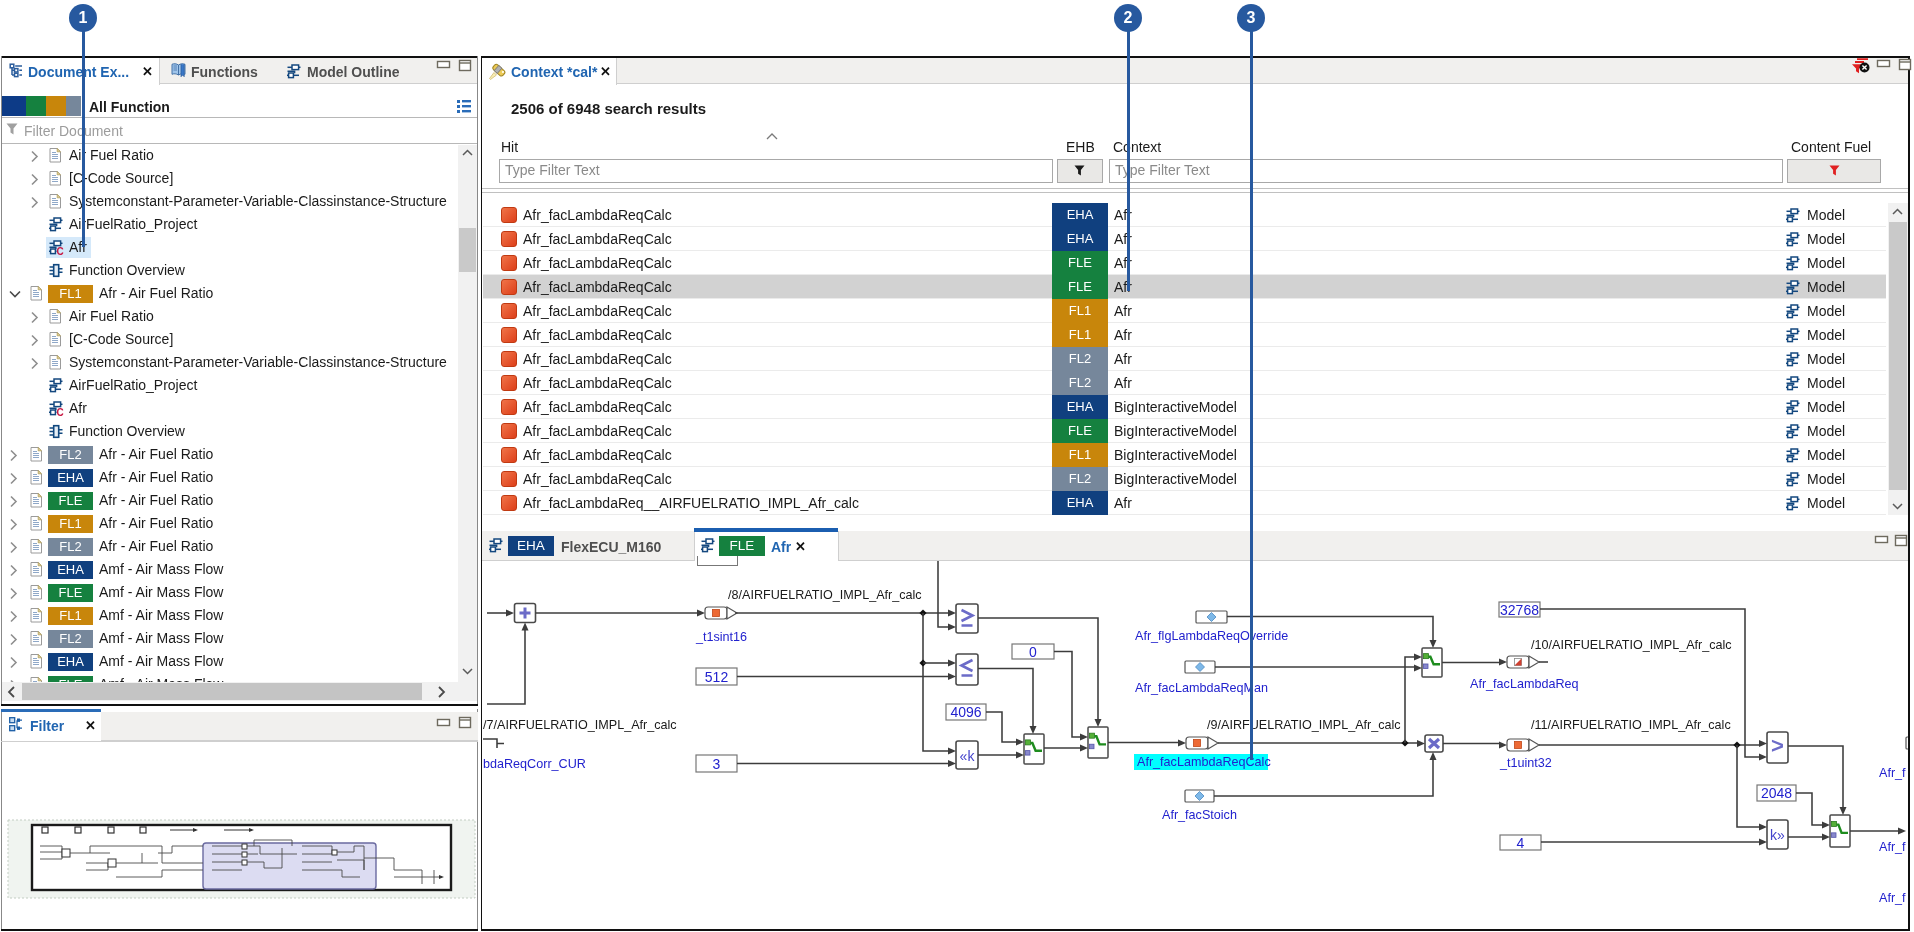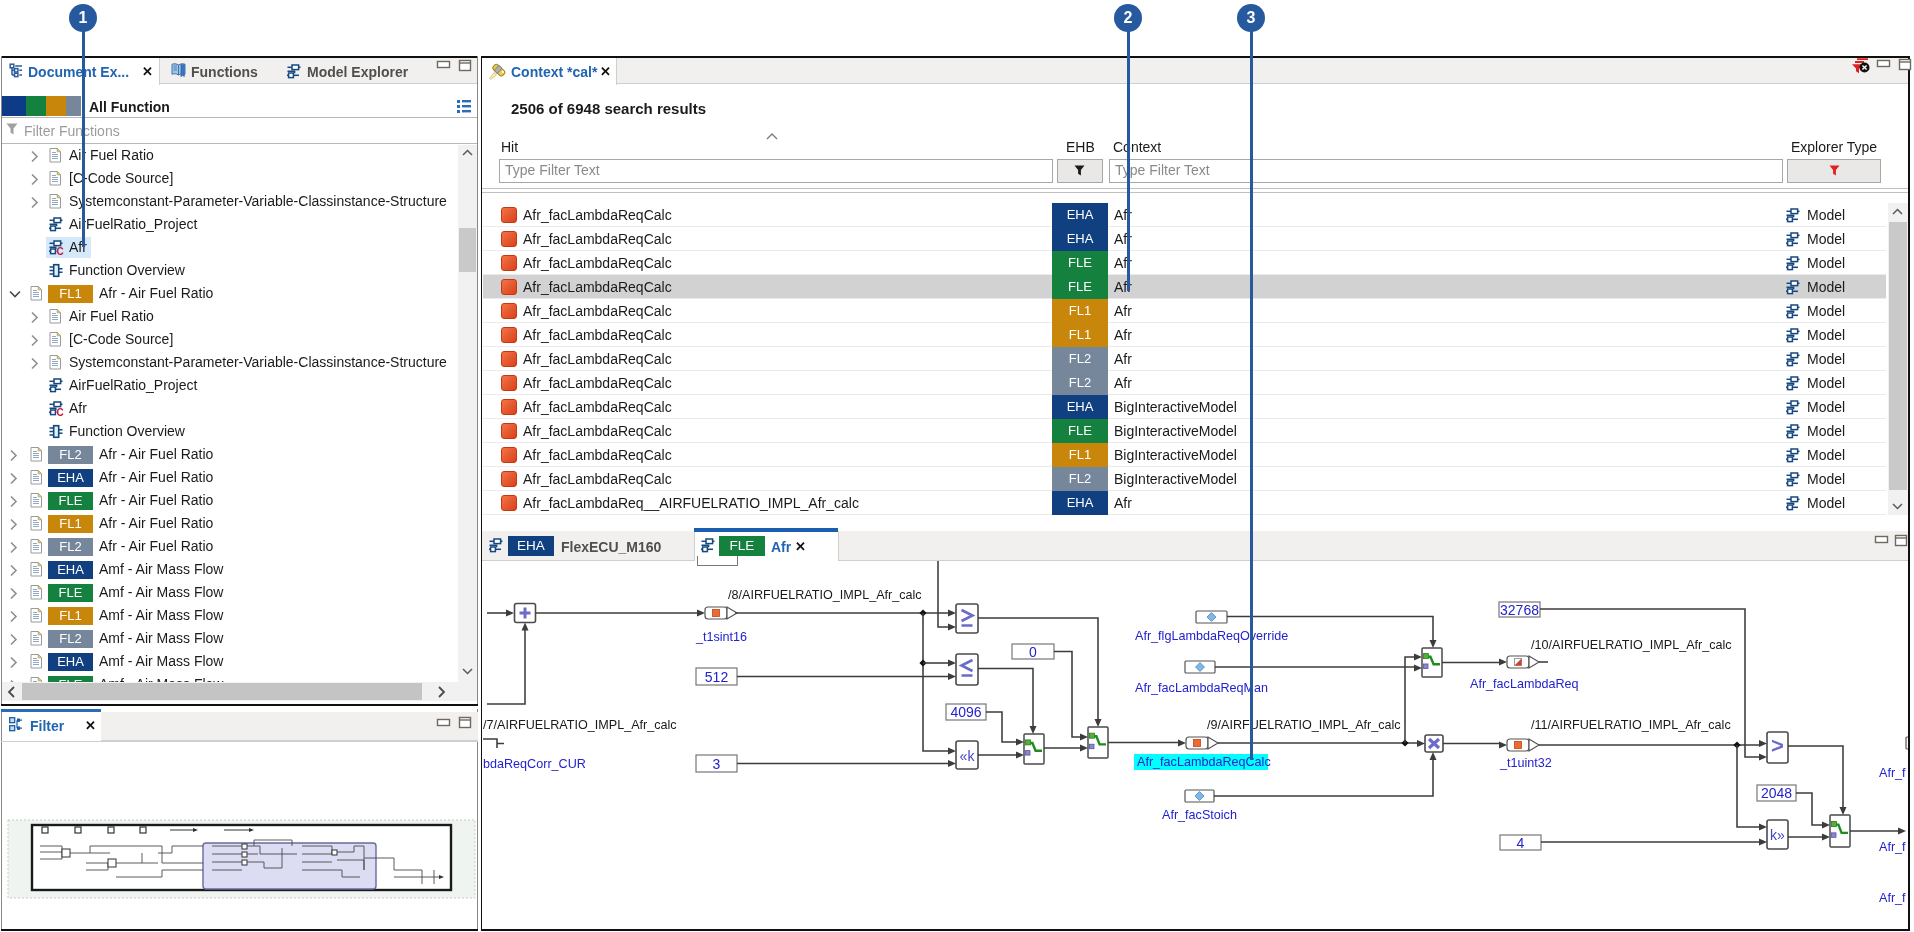--- a/index.html
+++ b/index.html
@@ -132,42 +132,42 @@
     </svg>
 <div class="abs tabtxt" style="left:28px;top:64px;">Document Ex...</div>
 <div class="abs x" style="left:142px;top:64px;">✕</div>
 <svg class="abs" style="left:171px;top:63px;" width="15" height="15">
       <use href="#book"></use>
     </svg>
 <div class="abs tabgray" style="left:191px;top:64px;">Functions</div>
 <svg class="abs" style="left:287px;top:64px;" width="14" height="14">
       <use href="#model"></use>
     </svg>
-<div class="abs tabgray" style="left:307px;top:64px;">Model Explorer</div>
+<div class="abs tabgray" style="left:307px;top:64px;">Model Outline</div>
 <svg class="abs" style="left:437px;top:61px;" width="14" height="8">
       <use href="#mini"></use>
     </svg>
 <svg class="abs" style="left:459px;top:60px;" width="13" height="12">
       <use href="#maxi"></use>
     </svg>
 
 <div class="abs" style="left:2px;top:96px;width:24px;height:20px;background:#0d3b87;"></div>
 <div class="abs" style="left:26px;top:96px;width:20px;height:20px;background:#15813f;"></div>
 <div class="abs" style="left:46px;top:96px;width:20px;height:20px;background:#c8860b;"></div>
 <div class="abs" style="left:66px;top:96px;width:15px;height:20px;background:#76879b;"></div>
 <div class="abs" style="left:89px;top:99px;font-weight:bold;font-size:14px;">All Function</div>
 <svg class="abs" style="left:457px;top:99px;" width="14" height="15">
       <use href="#listico"></use>
     </svg>
 
 <div class="abs" style="left:2px;top:117px;width:475px;height:27px;border-top:1px solid #b8b8b8;border-bottom:1px solid #b8b8b8;background:#fff;"></div>
 <svg class="abs" style="left:6px;top:123px;" width="12" height="12">
       <use href="#funnelG"></use>
     </svg>
-<div class="abs" style="left:24px;top:123px;font-size:14px;color:#9c9c9c;">Filter Functions</div>
+<div class="abs" style="left:24px;top:123px;font-size:14px;color:#9c9c9c;">Filter Document</div>
 
 <div class="abs" style="left:2px;top:145px;width:456px;height:537px;overflow:hidden;background:#fff;">
 <div class="trow" style="top:-1px;left:0;">
         <svg class="abs" style="left:29px;top:6px;" width="8" height="13">
           <path d="M1,1.5 l5,5 l-5,5" fill="none" stroke="#8f8f8f" stroke-width="1.6"></path>
         </svg>
         <svg class="abs" style="left:47px;top:4px;" width="13" height="15">
           <use href="#doc"></use>
         </svg>
         <span class="lbl" style="left:67px;">Air Fuel Ratio</span>
@@ -468,21 +468,21 @@
       <use href="#maxi"></use>
     </svg>
 
 <div class="abs" style="left:511px;top:100px;font-weight:bold;font-size:15px;">2506 of 6948 search results</div>
 <div class="abs" style="left:501px;top:139px;font-size:14px;">Hit</div>
 <svg class="abs" style="left:766px;top:133px;" width="12" height="7">
       <path d="M1,6 l5,-5 l5,5" fill="none" stroke="#7a7a7a" stroke-width="1.3"></path>
     </svg>
 <div class="abs" style="left:1066px;top:139px;font-size:14px;">EHB</div>
 <div class="abs" style="left:1113px;top:139px;font-size:14px;">Context</div>
-<div class="abs" style="left:1791px;top:139px;font-size:14px;">Explorer Type</div>
+<div class="abs" style="left:1791px;top:139px;font-size:14px;">Content Fuel</div>
 
 <div class="abs" style="left:499px;top:159px;width:554px;height:24px;border:1px solid #a8a8a8;background:#fff;"></div>
 <div class="abs" style="left:505px;top:162px;font-size:14px;color:#8a8a8a;">Type Filter Text</div>
 <div class="abs" style="left:1057px;top:159px;width:46px;height:24px;border:1px solid #a8a8a8;background:#e9e8e6;"></div>
 <svg class="abs" style="left:1074px;top:165px;" width="11" height="11">
       <use href="#funnelB"></use>
     </svg>
 <div class="abs" style="left:1109px;top:159px;width:674px;height:24px;border:1px solid #a8a8a8;background:#fff;"></div>
 <div class="abs" style="left:1115px;top:162px;font-size:14px;color:#8a8a8a;">Type Filter Text</div>
 <div class="abs" style="left:1787px;top:159px;width:94px;height:24px;border:1px solid #a8a8a8;background:#e9e8e6;"></div>

